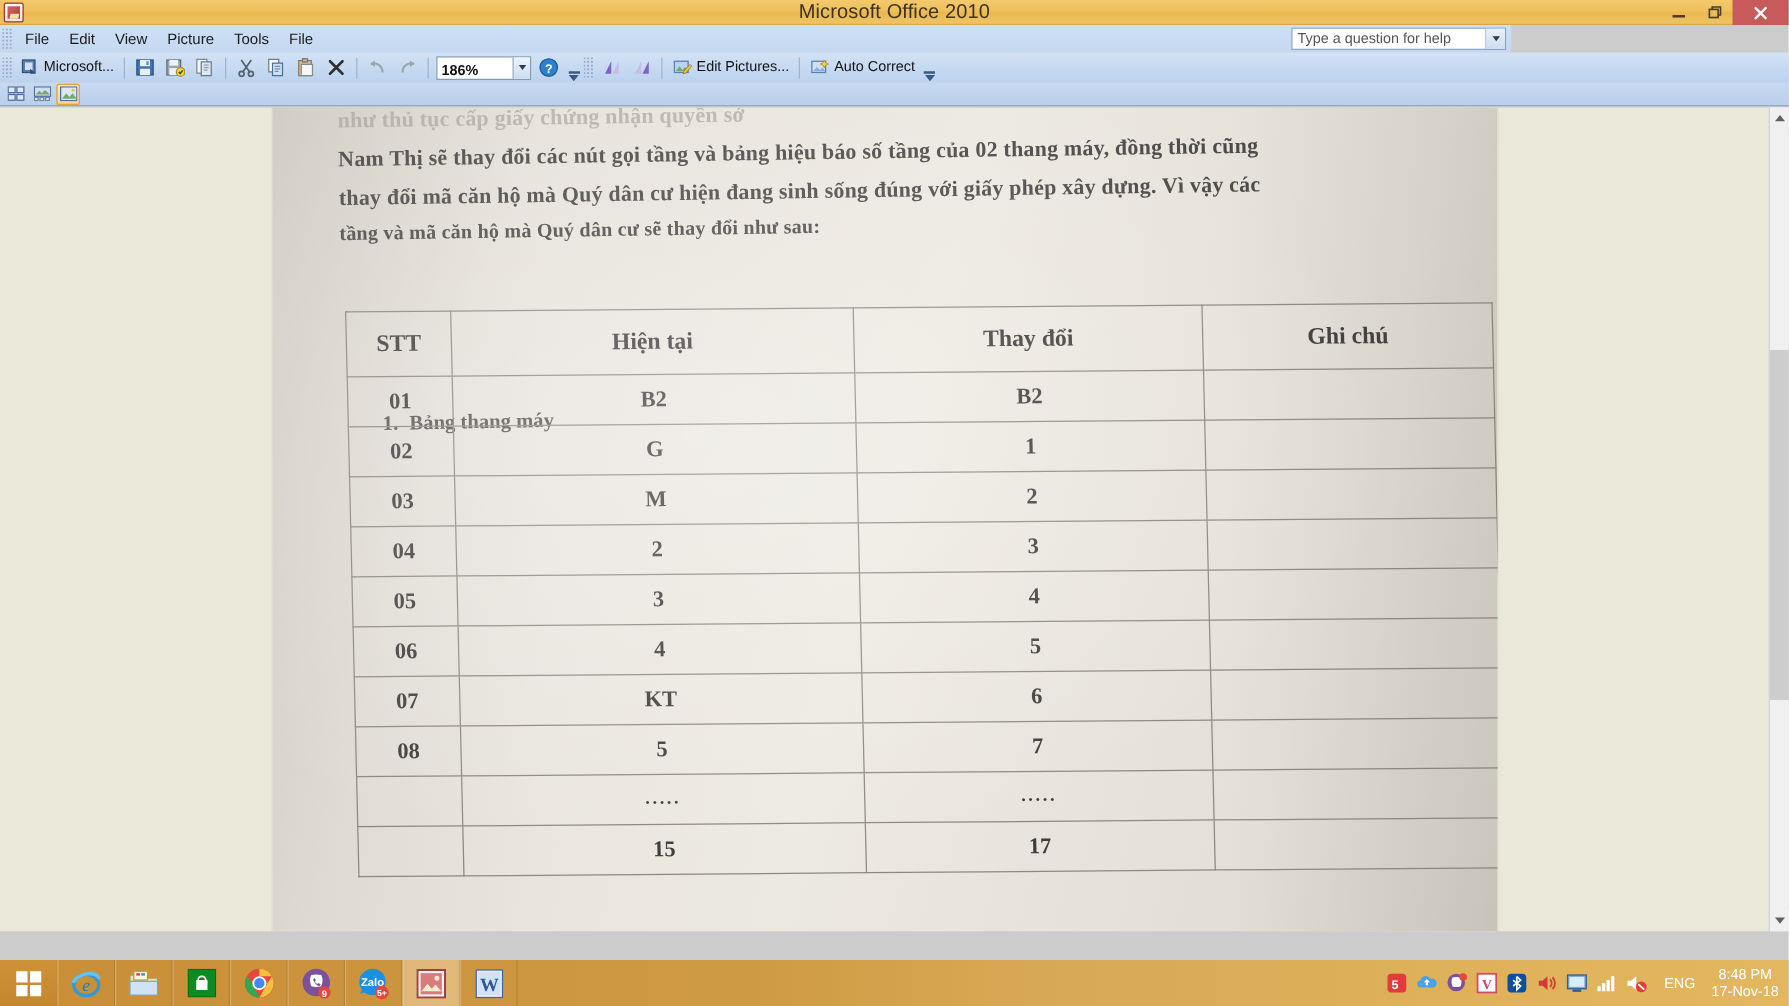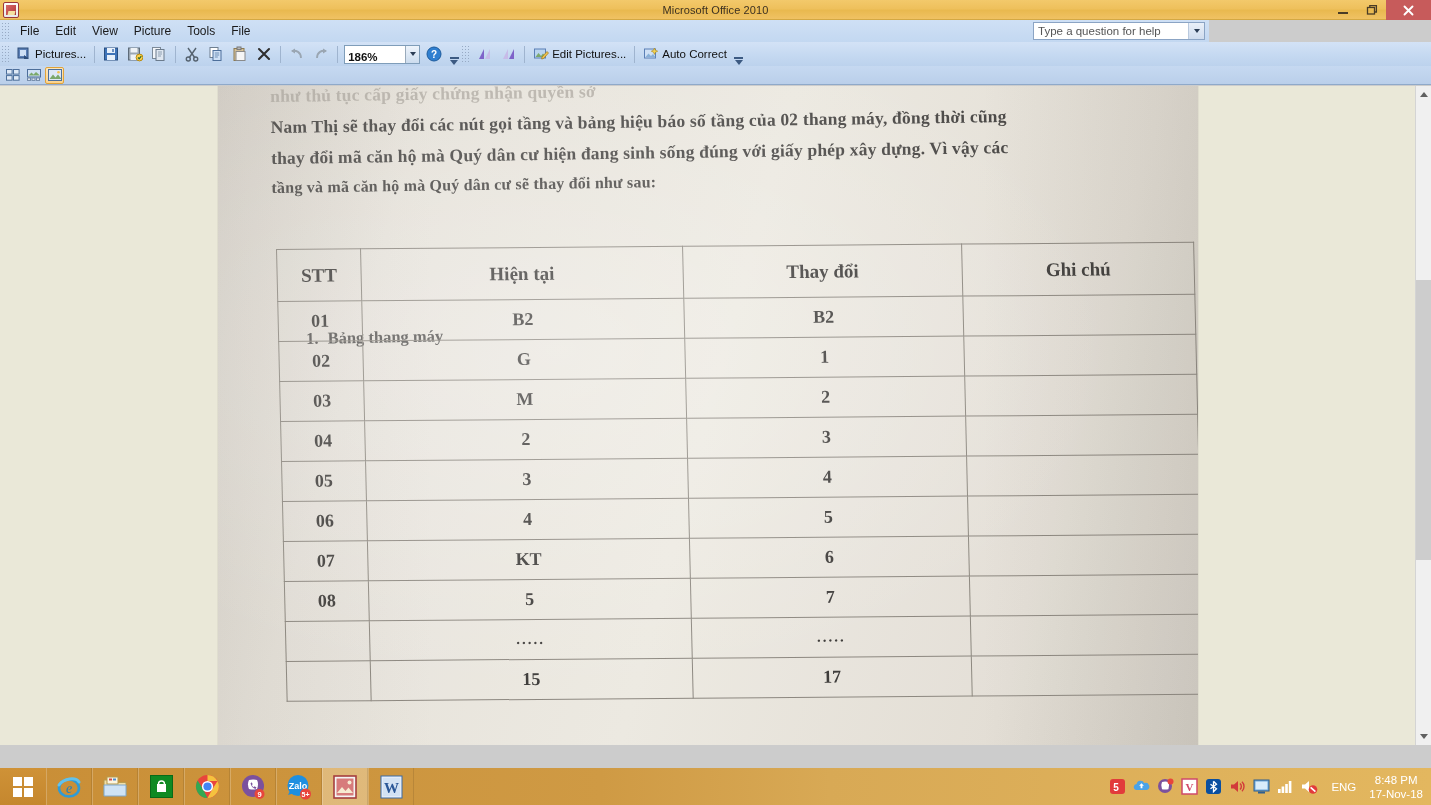--- a/index.html
+++ b/index.html
@@ -33,21 +33,21 @@
   .tb-appicon::before {
     content: ""; position: absolute; left: 2px; top: 2px; right: 2px; bottom: 2px;
     background: linear-gradient(135deg,#d66a6a 0%, #c24b4b 60%, #a33a3a 100%);
   }
   .tb-appicon::after {
     content: ""; position: absolute; left: 4px; top: 8px; width: 7px; height: 4px;
     background: #f4e2a0; transform: skewX(-12deg);
   }
   .tb-title {
     position: absolute; left: 0; right: 0; text-align: center;
-    font-size: 11px; color: #3c3122; font-family: "Liberation Sans", sans-serif;
+    font-size: 16px; color: #3c3122; font-family: "Liberation Sans", sans-serif;
     letter-spacing: .1px;
   }
   .tb-buttons { position: absolute; right: 0; top: 0; height: 20px; display: flex; }
   .tb-btn {
     width: 29px; height: 20px; display: flex; align-items: center; justify-content: center;
     color: #4a3c26; font-size: 13px; line-height: 1;
   }
   .tb-btn.close { background: #c75b5b; color: #fff; width: 45px; }
   .tb-btn .glyph-min { display:block; width: 10px; height: 2px; background: #4a3c26; margin-top: 6px; }
 
@@ -300,21 +300,21 @@
     <div class="grip"></div>
 
     <div class="tbtn">
       <span class="ico">
         <svg width="16" height="16" viewBox="0 0 16 16">
           <rect x="2" y="2" width="10" height="10" fill="#5b7fb5" stroke="#2f4e7a"></rect>
           <rect x="4" y="4" width="6" height="6" fill="#cfe0f5"></rect>
           <path d="M8 9 l5 4 h-5z" fill="#2f4e7a"></path>
         </svg>
       </span>
-      <span>Pictures...</span>
+      <span>Microsoft...</span>
     </div>
 
     <div class="tbar-sep"></div>
 
     <div class="tbtn">
       <span class="ico">
         <svg width="16" height="16" viewBox="0 0 16 16">
           <rect x="1.5" y="2" width="13" height="12" fill="#3f74b8" stroke="#2a4f80"></rect>
           <rect x="4" y="2" width="8" height="5" fill="#e8f0fa"></rect>
           <rect x="9" y="3" width="2" height="3" fill="#6d92c4"></rect>

